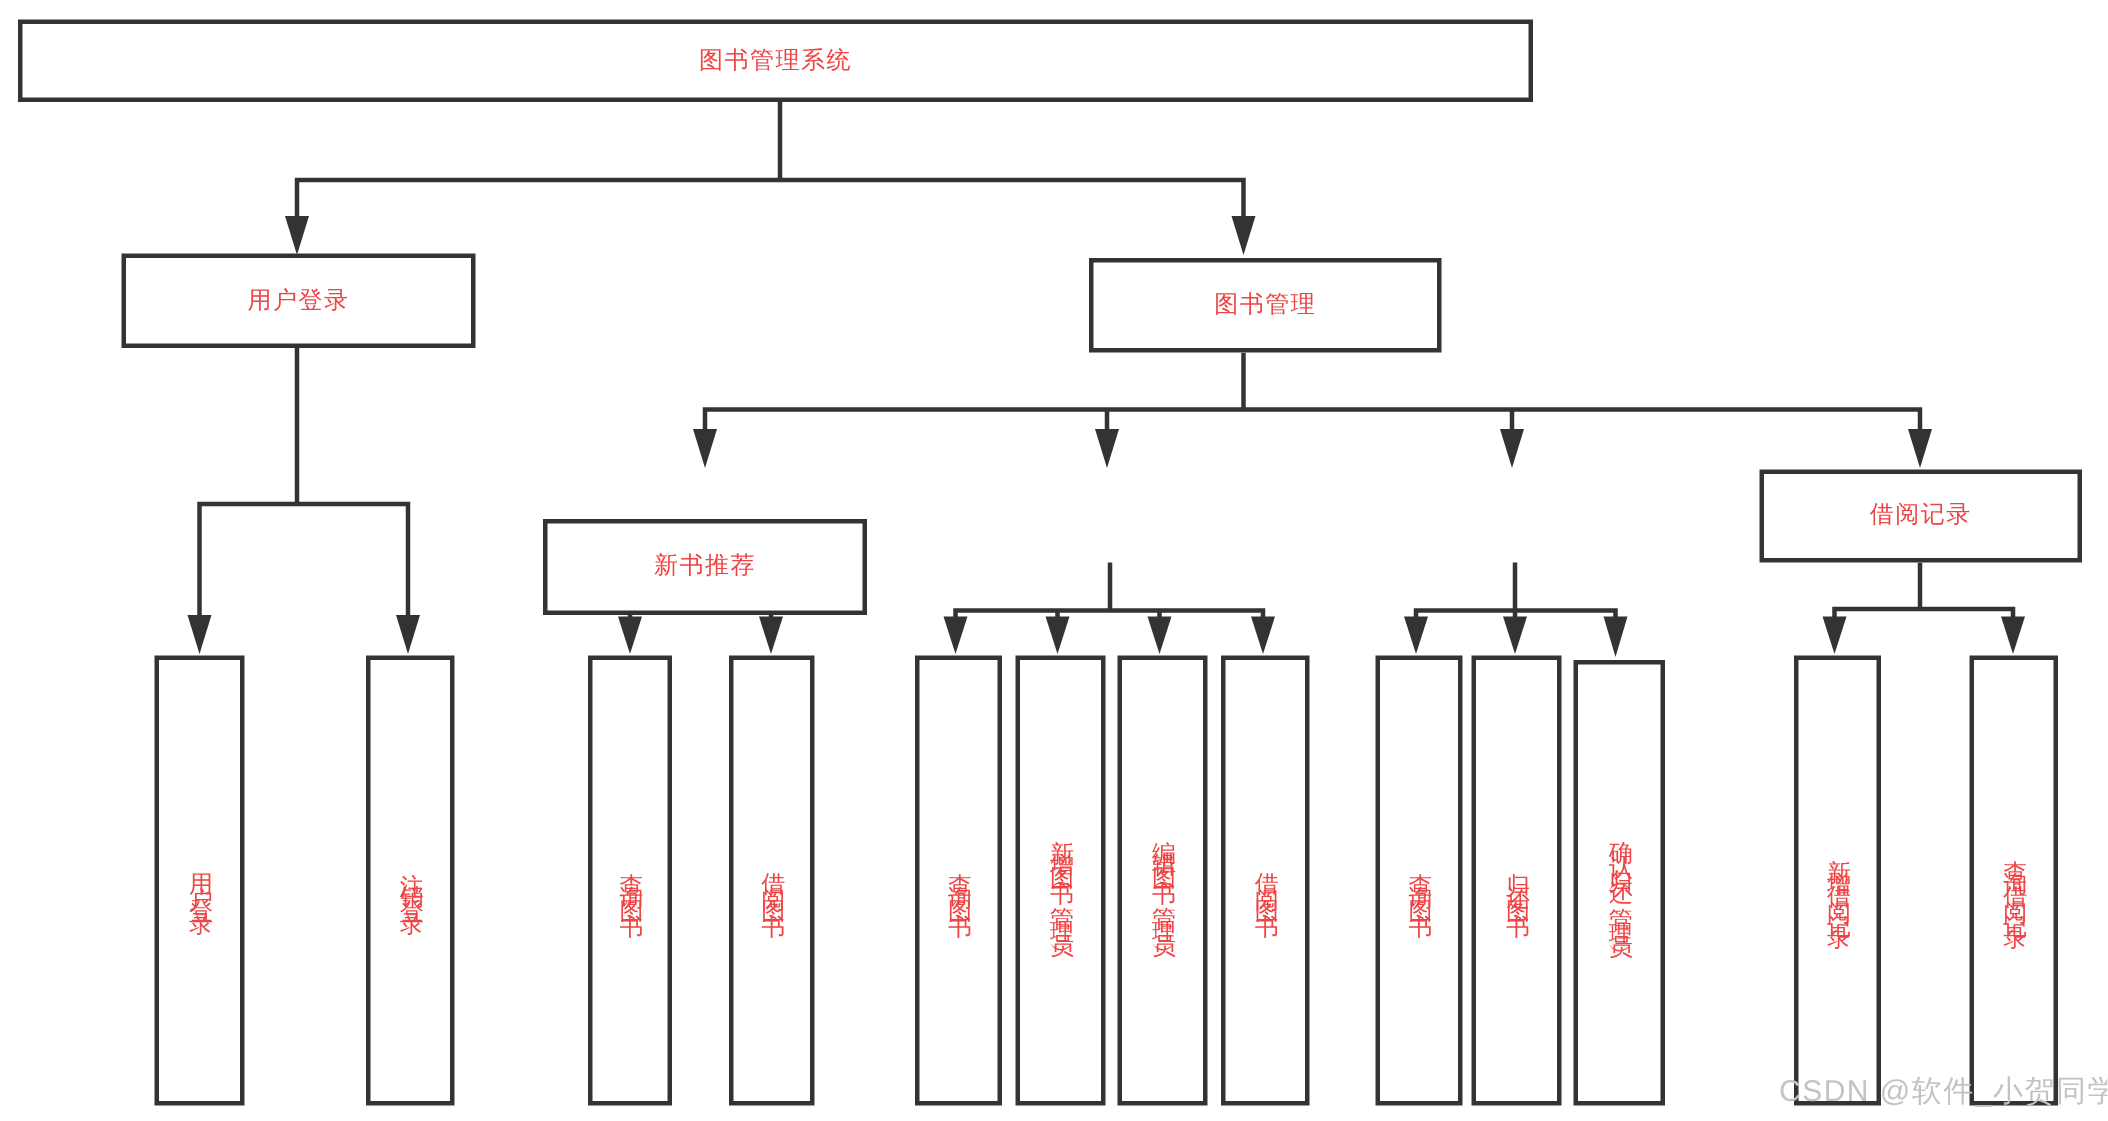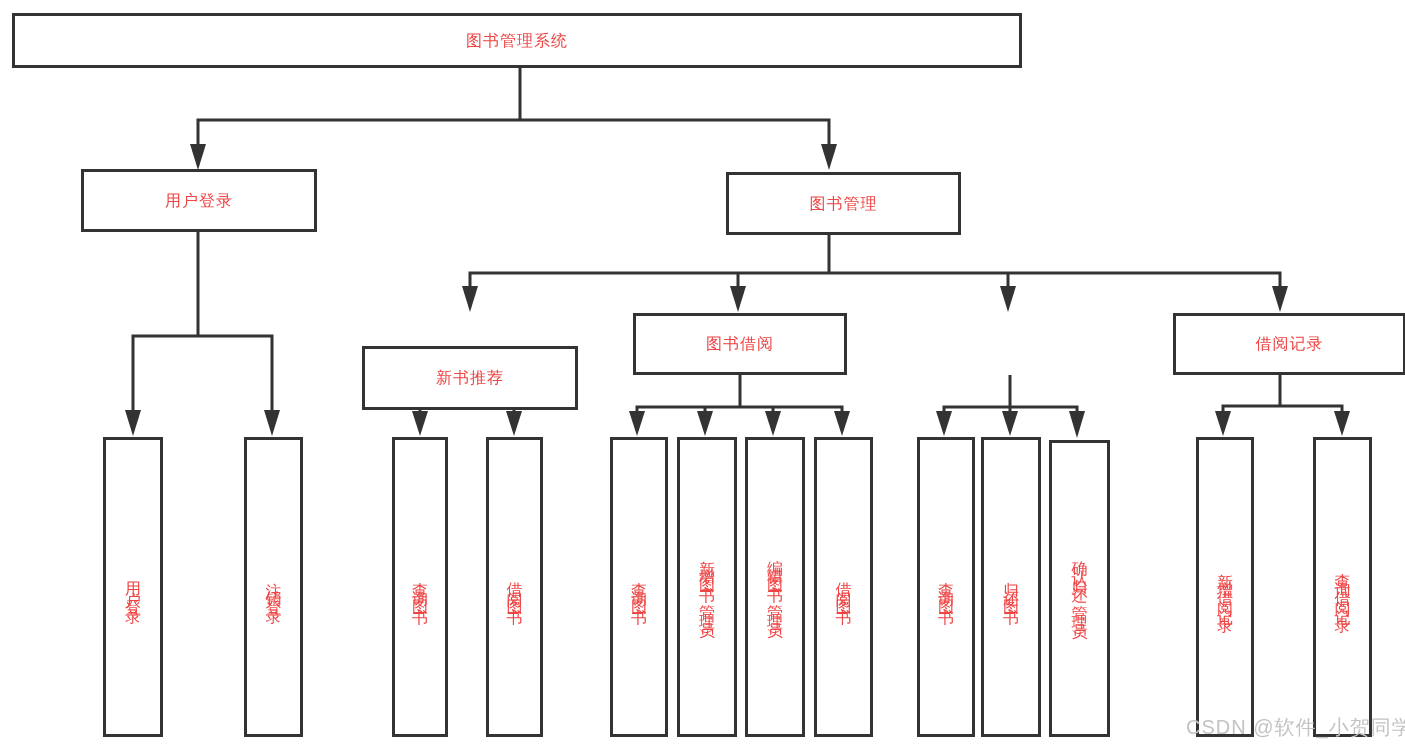--- a/index.html
+++ b/index.html
@@ -105,22 +105,21 @@
       <polygon points="1334,411 1350,411 1342,436"></polygon>
     </g>
   </svg>
 
   <div class="node hbox" style="left:12px; top:13px; width:1010px; height:55px;">图书管理系统</div>
 
   <div class="node hbox" style="left:81px; top:169px; width:236px; height:63px;">用户登录</div>
   <div class="node hbox" style="left:712px; top:172px; width:235px; height:63px;margin-left:14px;">图书管理</div>
 
   <div class="node hbox" style="left:362px; top:313px; width:216px; height:64px;margin-top:33px;">新书推荐</div>
-  <div class="node hbox" style="left:633px; top:313px; width:214px; height:62px;">图书借阅</div>
-  <div class="node hbox" style="left:1173px; top:313px; width:233px; height:62px;">借阅记录</div>
+  <div class="node hbox" style="left:1173px; top:313px; width:215px; height:62px;">借阅记录</div>
 
   <div class="node vbox" style="left:103px; top:437px; width:60px; height:300px;">用户登录</div>
   <div class="node vbox" style="left:244px; top:437px; width:59px; height:300px;">注销登录</div>
 
   <div class="node vbox" style="left:392px; top:437px; width:56px; height:300px;">查询图书</div>
   <div class="node vbox" style="left:486px; top:437px; width:57px; height:300px;">借阅图书</div>
 
   <div class="node vbox" style="left:610px; top:437px; width:58px; height:300px;">查询图书</div>
   <div class="node vbox" style="left:677px; top:437px; width:60px; height:300px;">新增图书（管理员）</div>
   <div class="node vbox" style="left:745px; top:437px; width:60px; height:300px;">编辑图书（管理员）</div>

